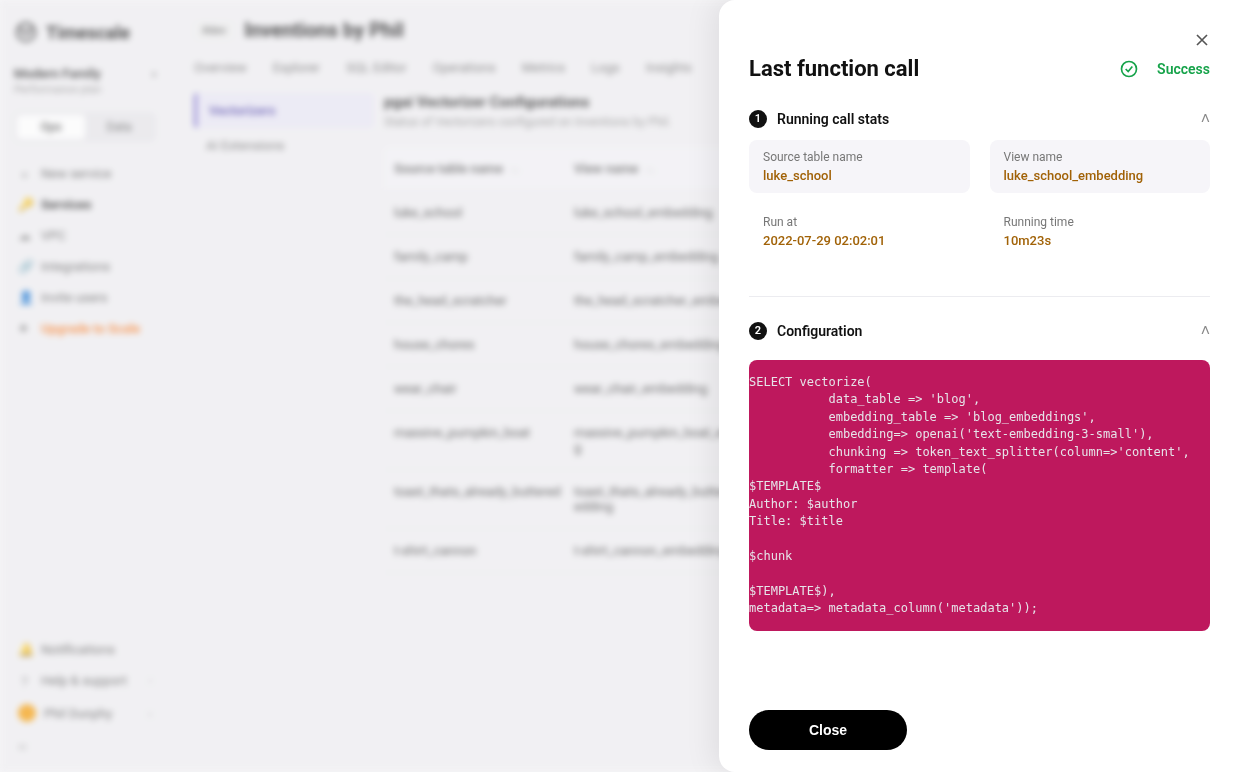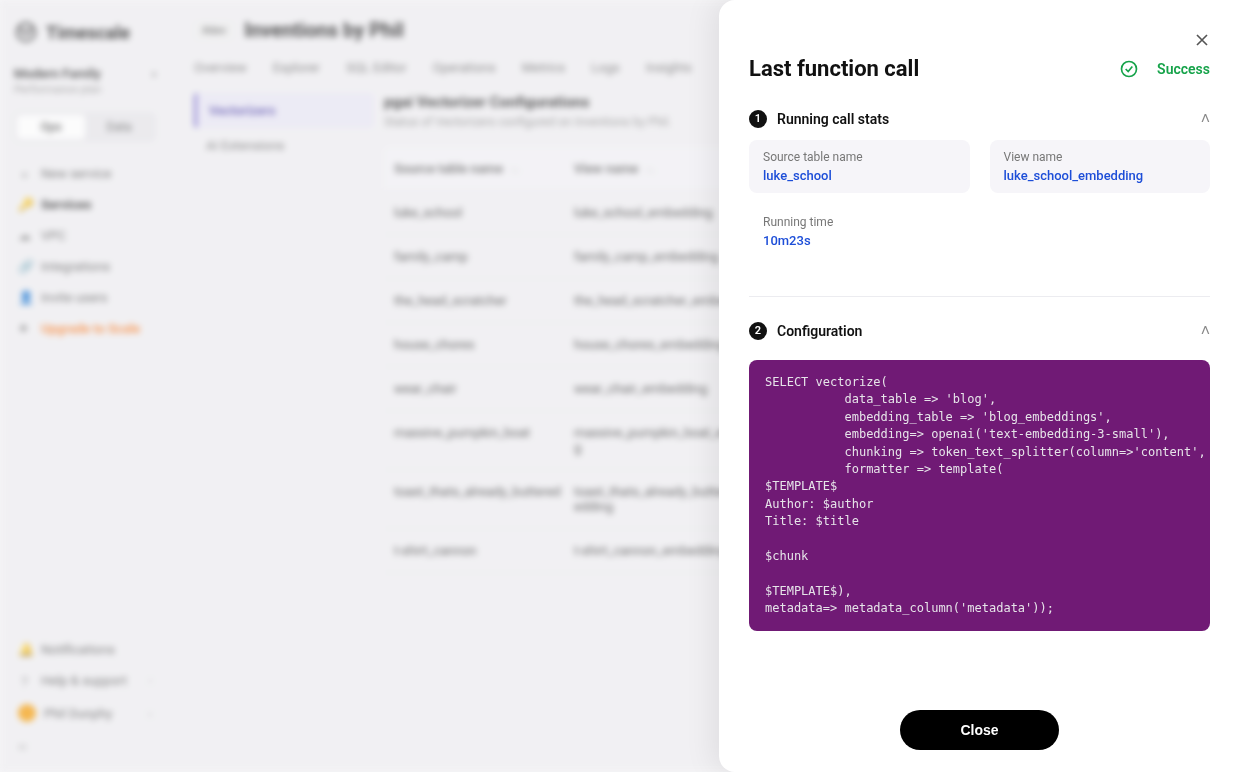--- a/index.html
+++ b/index.html
@@ -116,32 +116,32 @@
   .sec-head .chev { color:#888; }
   .stats-grid {
     display:grid; grid-template-columns:1fr 1fr; gap:16px 20px;
     margin-bottom:30px;
   }
   .stat-cell {
     background:#f6f5f9; border-radius:8px; padding:10px 14px;
   }
   .stat-cell.plain { background:transparent; padding-top:6px;}
   .stat-label { font-size:12px; color:#777; margin-bottom:4px;}
-  .stat-value { font-size:13px; color:#1d4ed8; font-weight:500;}
+  .stat-value { font-size:13px; color:#a16207; font-weight:500;}
   .code-block {
-    background:#701a75; color:#e6e4e9;
+    background:#be185d; color:#e6e4e9;
     border-radius:8px;
-    padding:14px 16px;
+    padding:14px 0;
     font-family: ui-monospace, Menlo, Consolas, monospace;
     font-size:12px; line-height:1.45;
     white-space:pre;
     overflow-x:auto;
     margin-top:8px;
   }
-  .sp-footer { margin-top:auto; display:flex; justify-content:center; padding-top:20px;}
+  .sp-footer { margin-top:auto; display:flex; justify-content:flex-start; padding-top:20px;}
   .close-btn {
     background:#000; color:#fff; border:none; border-radius:999px;
     padding:12px 60px; font-size:14px; font-weight:600; cursor:pointer;
   }
   .divider { height:1px; background:#ececf0; margin: 8px 0 20px 0;}
 </style>
 </head>
 <body>
 
 <div class="app-shell">
@@ -310,20 +310,24 @@
   <div class="stats-grid">
     <div class="stat-cell">
       <div class="stat-label">Source table name</div>
       <div class="stat-value">luke_school</div>
     </div>
     <div class="stat-cell">
       <div class="stat-label">View name</div>
       <div class="stat-value">luke_school_embedding</div>
     </div>
     <div class="stat-cell plain">
+      <div class="stat-label">Run at</div>
+      <div class="stat-value">2022-07-29 02:02:01</div>
+    </div>
+    <div class="stat-cell plain">
       <div class="stat-label">Running time</div>
       <div class="stat-value">10m23s</div>
     </div>
   </div>
 
   <div class="divider"></div>
 
   <div class="sec-head">
     <div class="sec-head-left">
       <div class="num-badge">2</div>

